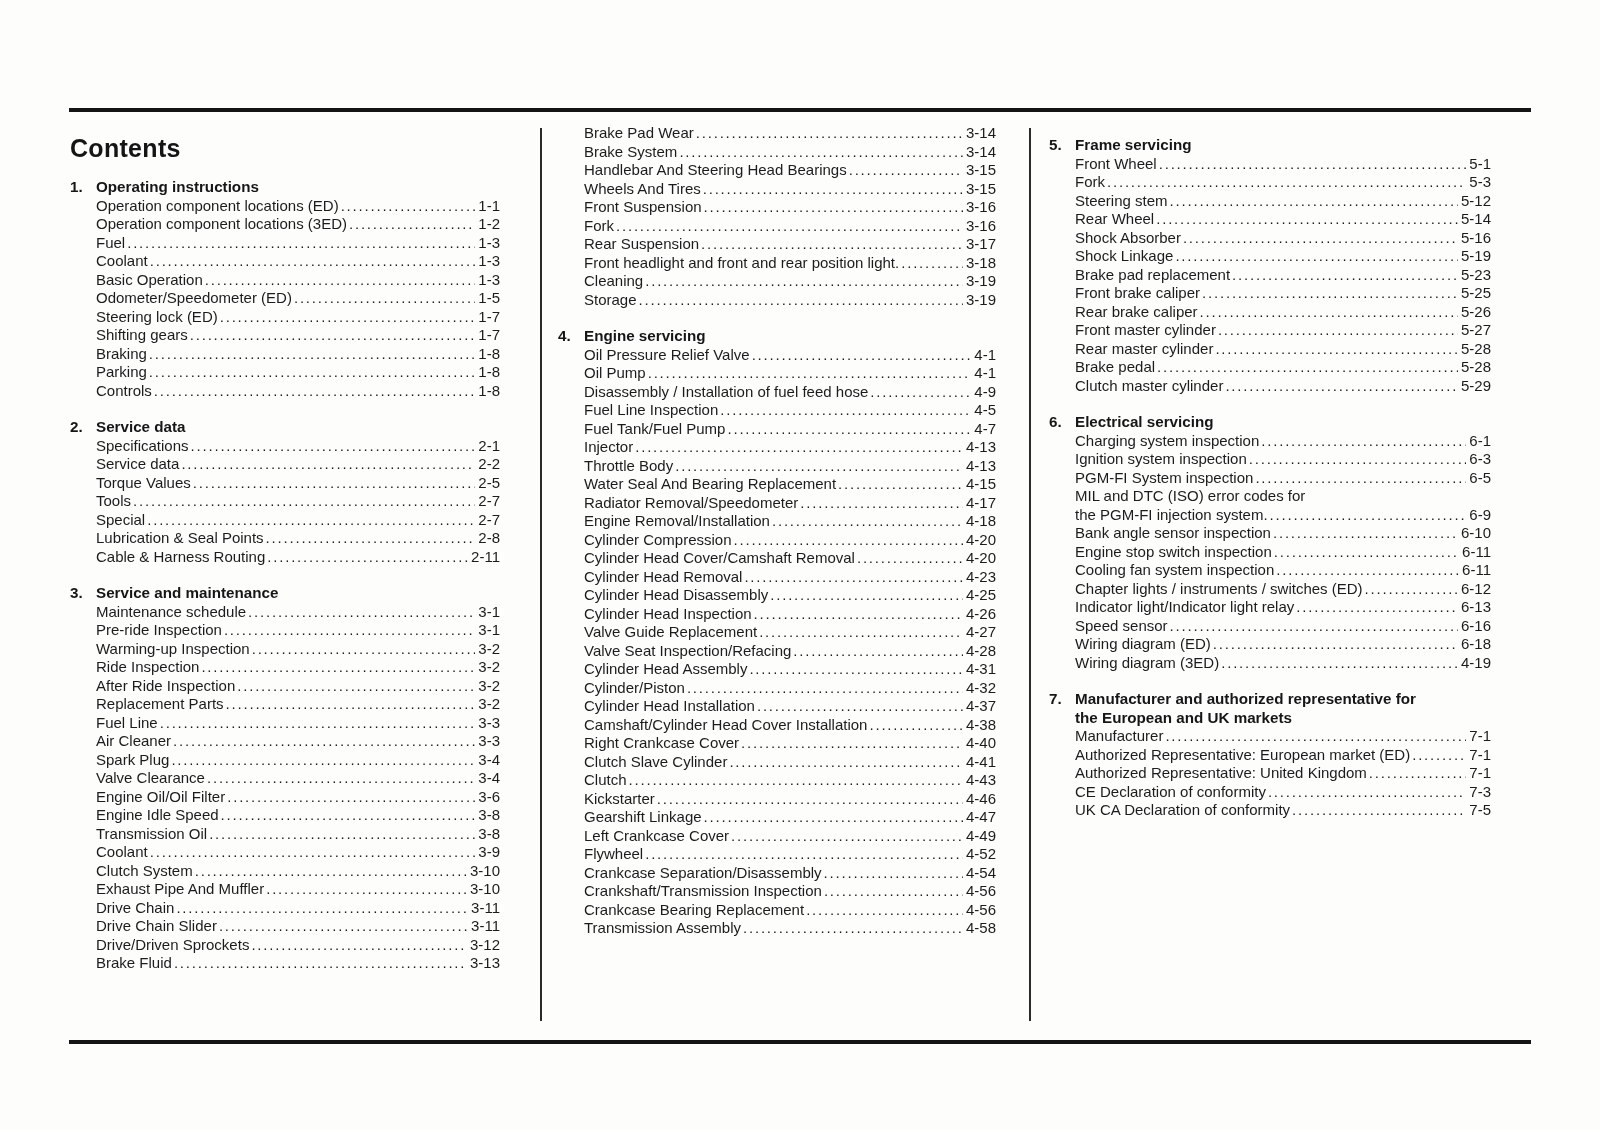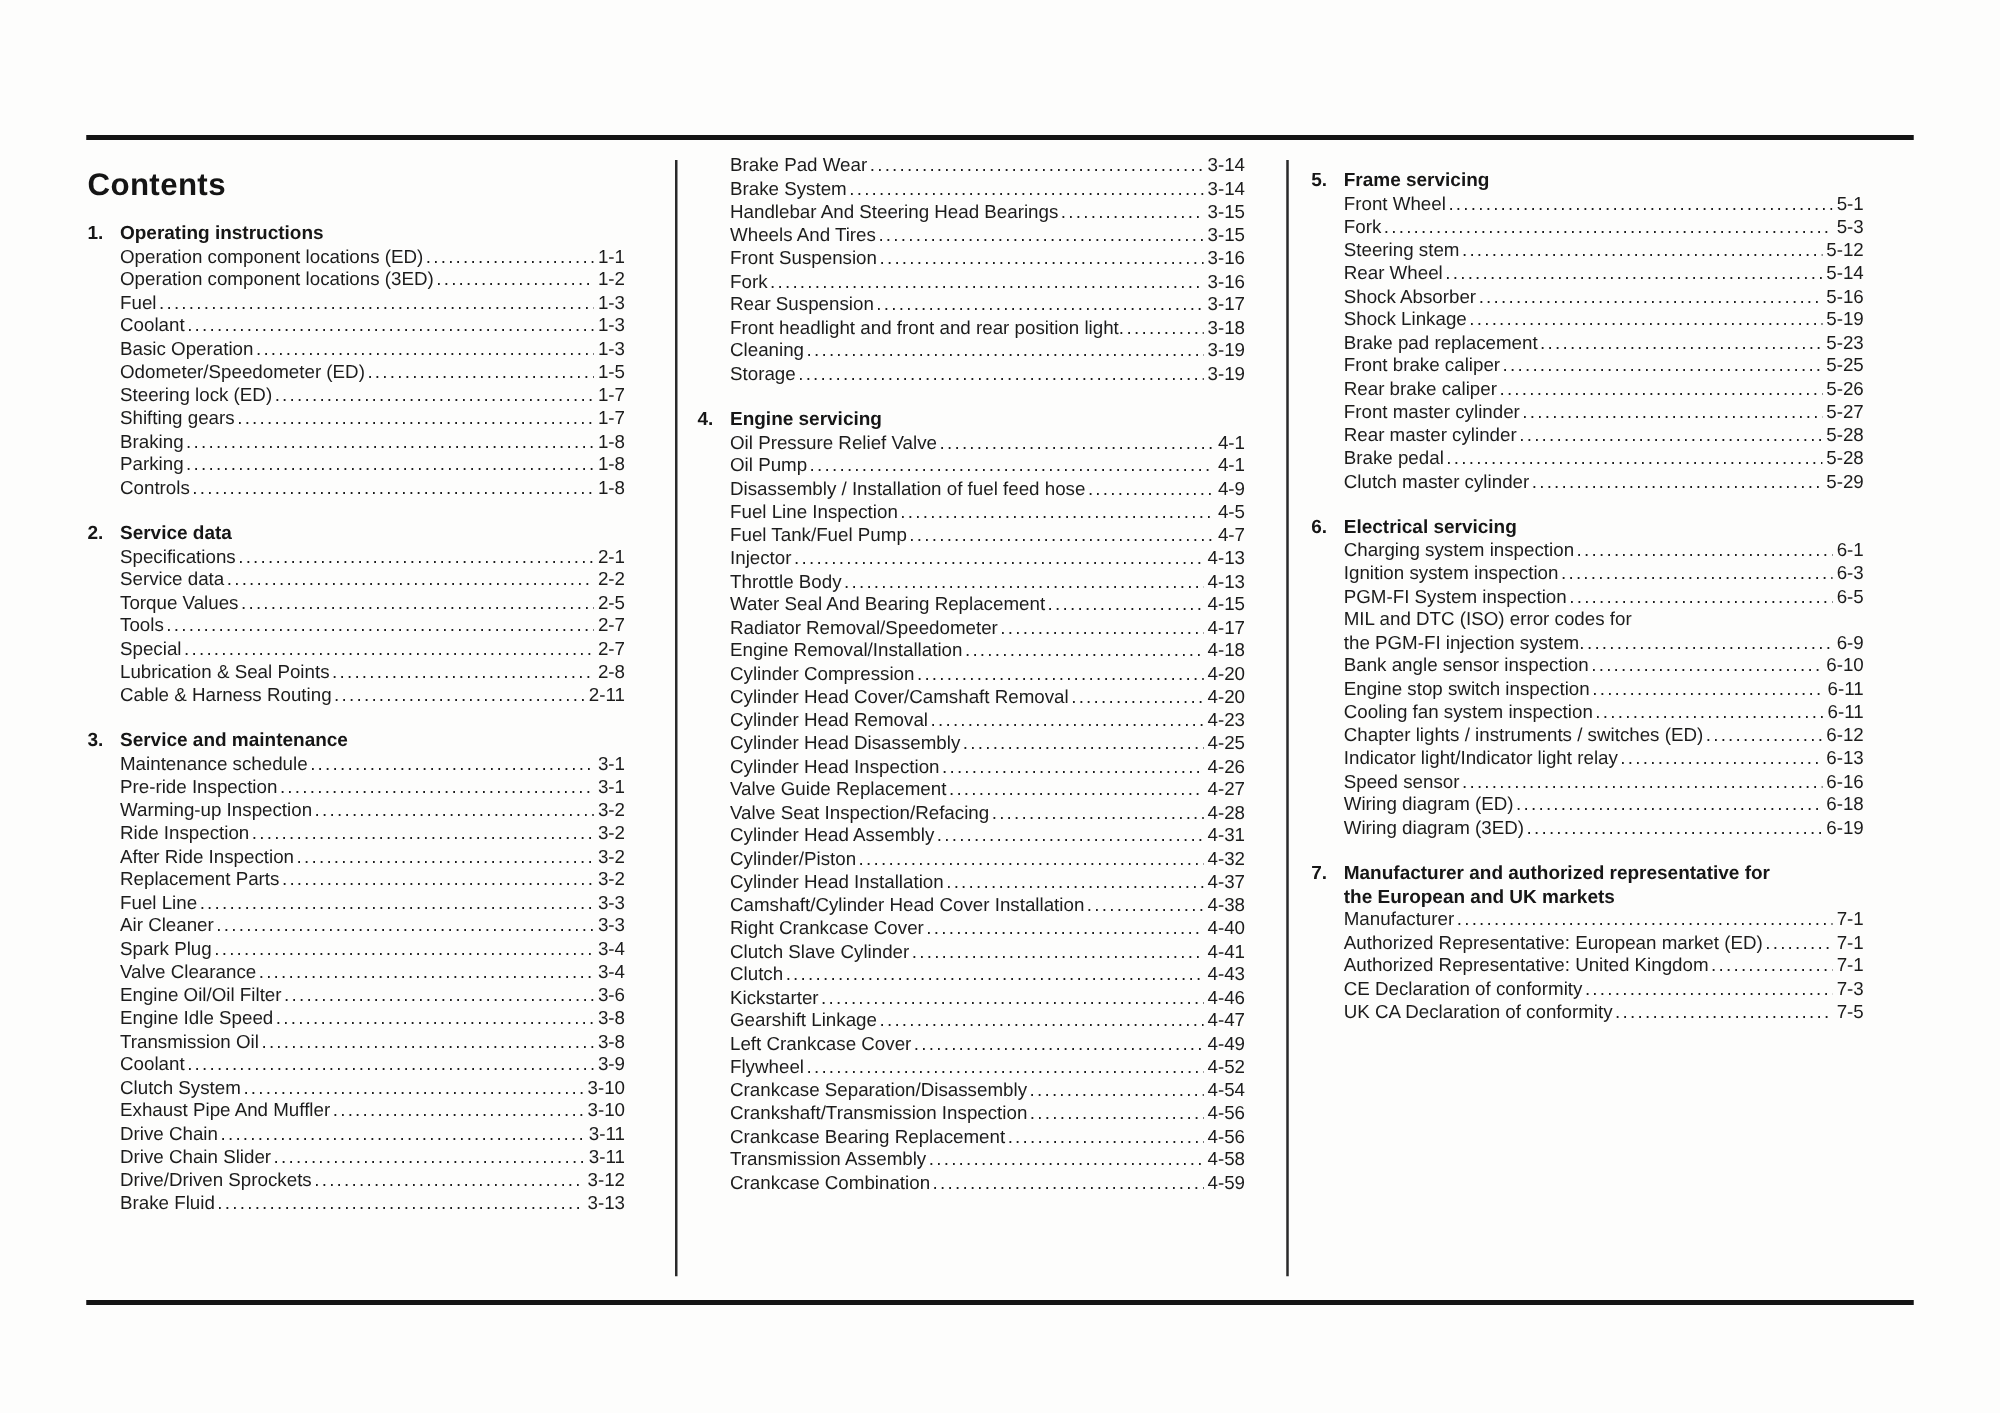--- a/index.html
+++ b/index.html
@@ -538,25 +538,20 @@
           <div class="entry">
             <span class="label">Crankcase Bearing Replacement</span>
             <span class="dots"></span>
             <span class="page-num">4-56</span>
           </div>
           <div class="entry">
             <span class="label">Transmission Assembly</span>
             <span class="dots"></span>
             <span class="page-num">4-58</span>
           </div>
-          <div class="entry">
-            <span class="label">Crankcase Combination</span>
-            <span class="dots"></span>
-            <span class="page-num">4-59</span>
-          </div>
         </div>
       </div>
     </div>
   <div class="col col-3">
       <div class="section">
         <div class="section-heading">
           <span class="sec-num">5.</span>
           <span class="sec-title">Frame servicing</span>
         </div>
         <div class="entries">
@@ -687,21 +682,21 @@
             <span class="page-num">6-16</span>
           </div>
           <div class="entry">
             <span class="label">Wiring diagram (ED)</span>
             <span class="dots"></span>
             <span class="page-num">6-18</span>
           </div>
           <div class="entry">
             <span class="label">Wiring diagram (3ED)</span>
             <span class="dots"></span>
-            <span class="page-num">6-19</span>
+            <span class="page-num">4-19</span>
           </div>
         </div>
       </div>
       <div class="section">
         <div class="section-heading">
           <span class="sec-num">7.</span>
           <span class="sec-title">Manufacturer and authorized representative for
 the European and UK markets</span>
         </div>
         <div class="entries">

